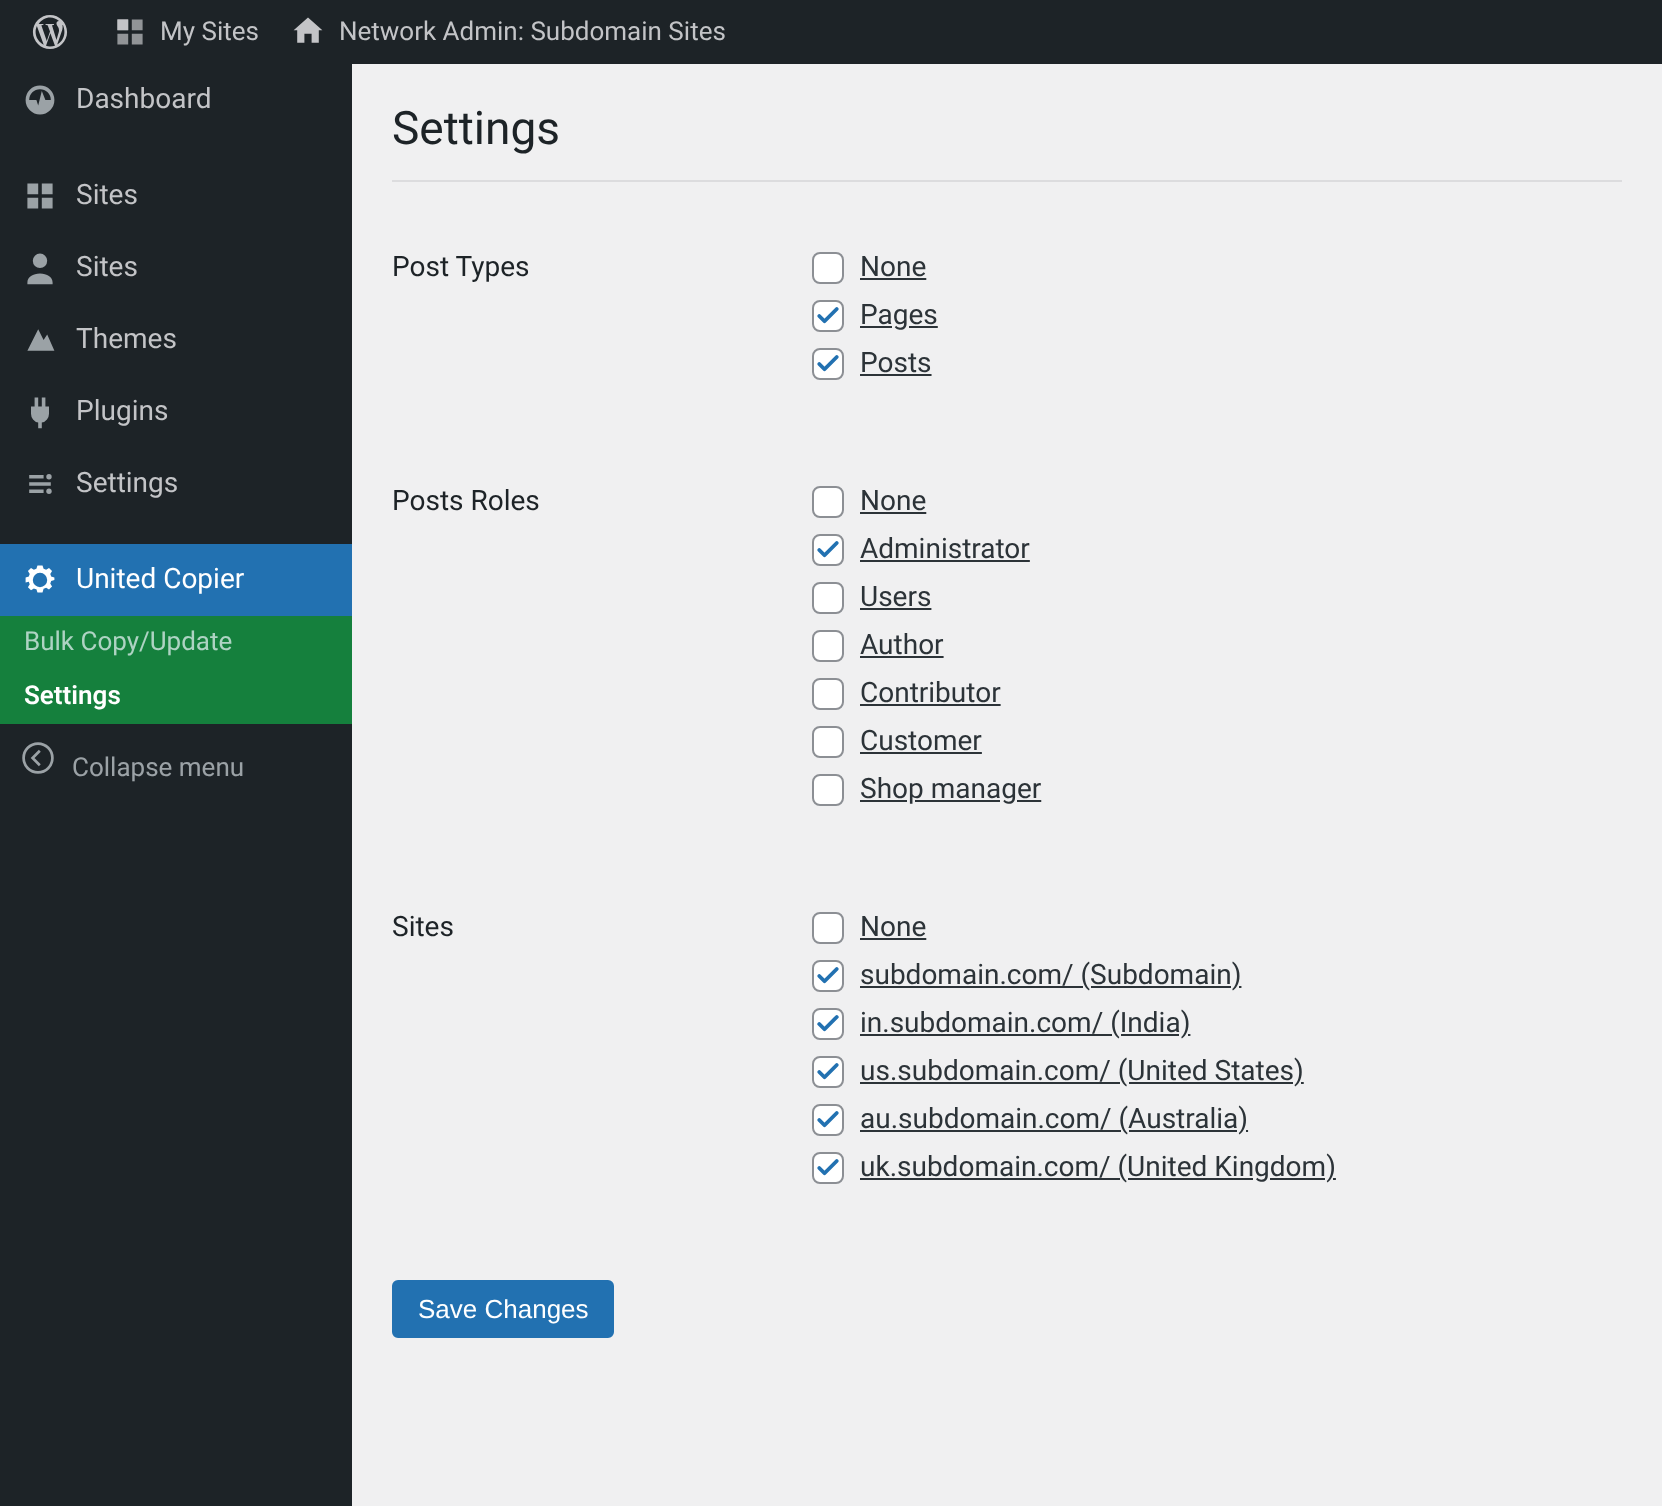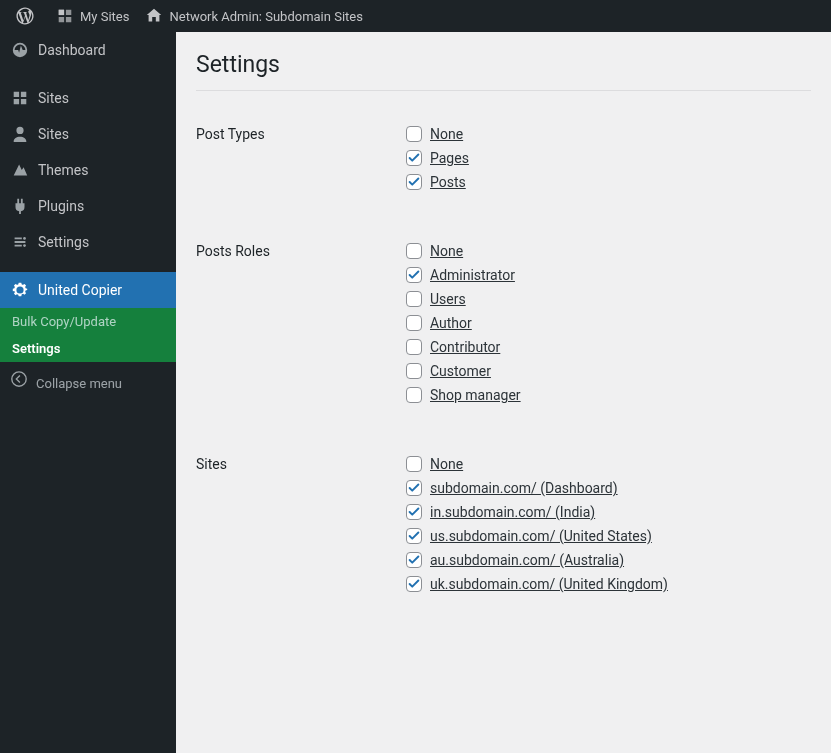--- a/index.html
+++ b/index.html
@@ -327,21 +327,21 @@
               <div class="check-row">
                 <span class="cbox"></span>
                 <span>None</span>
               </div>
               <div class="check-row">
                 <span class="cbox checked">
                   <svg viewBox="0 0 16 16">
                     <path d="M3 8l3 3 7-7" fill="none" stroke="#2271b1" stroke-width="2.2" stroke-linecap="round" stroke-linejoin="round"></path>
                   </svg>
                 </span>
-                <span>subdomain.com/ (Dashboard)</span>
+                <span>subdomain.com/ (Subdomain)</span>
               </div>
               <div class="check-row">
                 <span class="cbox checked">
                   <svg viewBox="0 0 16 16">
                     <path d="M3 8l3 3 7-7" fill="none" stroke="#2271b1" stroke-width="2.2" stroke-linecap="round" stroke-linejoin="round"></path>
                   </svg>
                 </span>
                 <span>in.subdomain.com/ (India)</span>
               </div>
               <div class="check-row">
@@ -365,14 +365,17 @@
                   <svg viewBox="0 0 16 16">
                     <path d="M3 8l3 3 7-7" fill="none" stroke="#2271b1" stroke-width="2.2" stroke-linecap="round" stroke-linejoin="round"></path>
                   </svg>
                 </span>
                 <span>uk.subdomain.com/ (United Kingdom)</span>
               </div>
             </td>
           </tr>
         </tbody>
     </table>
+    <div class="btn-wrap">
+      <button class="btn-primary">Save Changes</button>
+    </div>
   </div>
 </div>
 
 </body></html>

